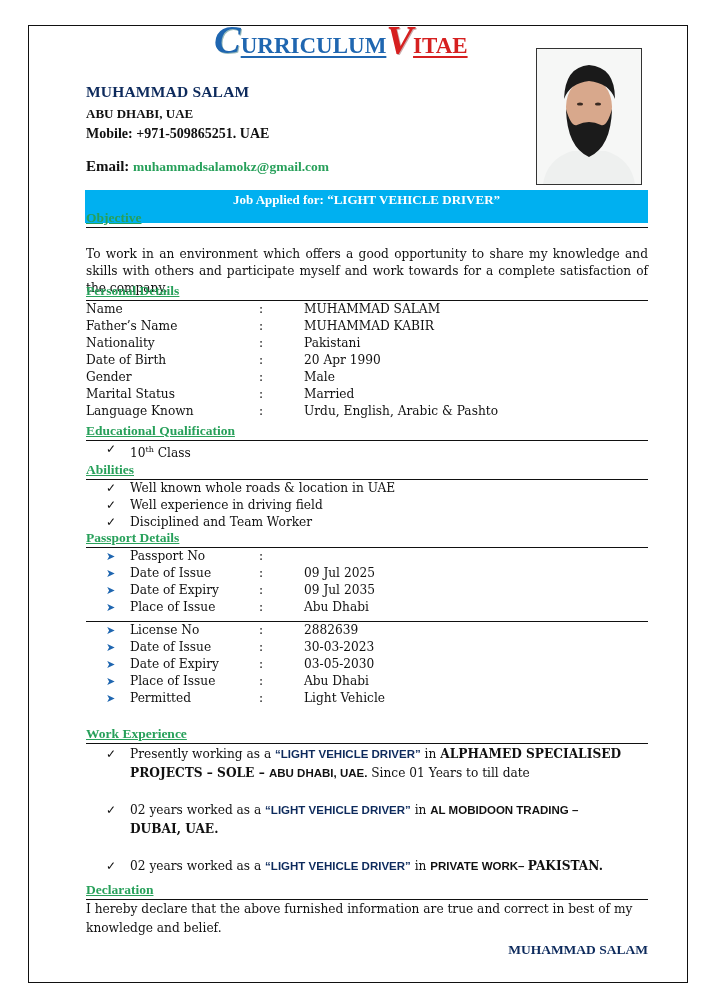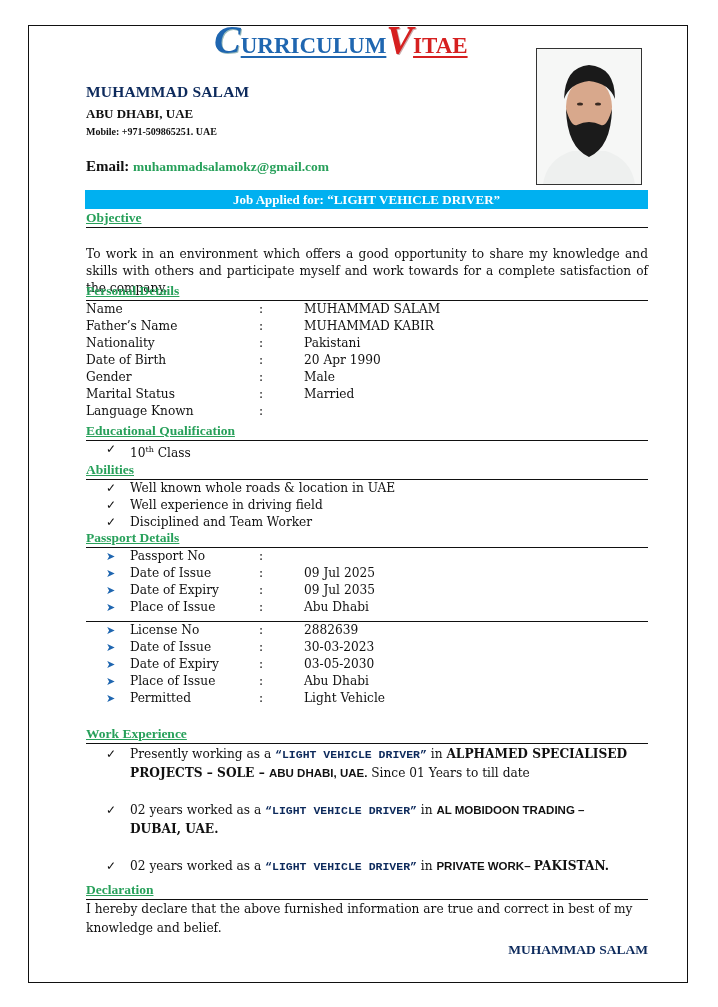--- a/index.html
+++ b/index.html
@@ -12,28 +12,28 @@
   .title .big { font-size:40px; font-style:italic; line-height:40px; vertical-align:baseline; }
   .title .c { color:#1f66b0; text-shadow:1px 1px 0 #9bb; }
   .title .v { color:#d62020; text-shadow:1px 1px 0 #caa; }
   .title .small { font-size:23px; text-decoration:underline; text-underline-offset:3px; }
   .title .blue { color:#1f66b0; }
   .title .red { color:#d62020;text-align:center; }
 
   .hdr { position:absolute; left:86px; font-family:"Liberation Serif", serif; font-weight:bold; white-space:nowrap; }
   .name { top:83px; font-size:15.5px; color:#0d2a5c; letter-spacing:0.2px; }
   .city { top:106px; font-size:13px; color:#111; }
-  .mobile { top:126px; font-size:10px; color:#111; }
+  .mobile { top:126px; font-size:14px; color:#111; }
   .email { top:158px; font-size:15px; color:#111; }
   .email .addr { color:#27a05a; font-size:13.5px; }
 
   .photo { position:absolute; left:536px; top:48px; width:106px; height:137px;
            border:1px solid #333; box-sizing:border-box; background:#f7f8f7; overflow:hidden; }
 
-  .banner { position:absolute; left:85px; top:190px; width:563px; height:19px;
+  .banner { position:absolute; left:85px; top:190px; width:563px; height:33px;
             background:#00b0f0; color:#fff; text-align:center; font-weight:bold;
             font-family:"Liberation Serif", serif; font-size:13px; line-height:19px; }
 
   .sec { position:absolute; left:86px; width:562px; }
   .sec-head { font-family:"Liberation Serif", serif; font-weight:bold; color:#27a05a;
               font-size:13.5px; text-decoration:underline; line-height:16px; height:16px; }
   .sec-rule { border-top:1.3px solid #111; margin-top:1px; }
 
   .para { font-size:12.2px; line-height:17px; text-align:justify; color:#111; }
 
@@ -44,21 +44,21 @@
   .brow .ic { width:24px; padding-left:20px; color:#1f66b0; font-size:11px; }
   .brow .lab { width:129px; }
 
   .chk { display:flex; font-size:12.2px; line-height:17px; white-space:nowrap; }
   .chk .ic { width:24px; padding-left:20px; font-size:12px; }
   .chk sup { font-size:8px; }
 
   .work { display:flex; font-size:12.2px; line-height:19px; }
   .work .ic { width:24px; min-width:24px; padding-left:20px; font-size:12px; }
   .work .txt { width:500px; }
-  .q { color:#0d2a5c; font-weight:bold; font-family:Liberation Mono, monospace; font-size:11.5px; }
+  .q { color:#0d2a5c; font-weight:bold; font-family:Liberation Sans, sans-serif; font-size:11.5px; }
   .b { font-weight:bold; }
   .bs { font-weight:bold; font-size:11.5px; font-family:"Liberation Sans", sans-serif;margin-top:9px; }
 
   .sign { position:absolute; right:70px; top:942px; font-family:"Liberation Serif", serif;
           font-weight:bold; color:#0d2a5c; font-size:13.5px; }
 </style>
 </head>
 <body>
 
 <div class="frame"></div>
@@ -122,20 +122,21 @@
         <span class="val">Male</span>
       </div>
       <div class="row">
         <span class="lab">Marital Status</span>
         <span class="colon">:</span>
         <span class="val">Married</span>
       </div>
       <div class="row">
         <span class="lab">Language Known</span>
         <span class="colon">:</span>
+        <span class="val">Urdu, English, Arabic &amp; Pashto</span>
       </div>
     </div>
 </div>
 
 <div class="sec" style="top:423px">
   <div class="sec-head">Educational Qualification</div>
   <div class="sec-rule"></div>
   <div class="chk">
     <span class="ic">✓</span>
     <span><span>10</span><sup>th</sup><span> Class</span></span>

